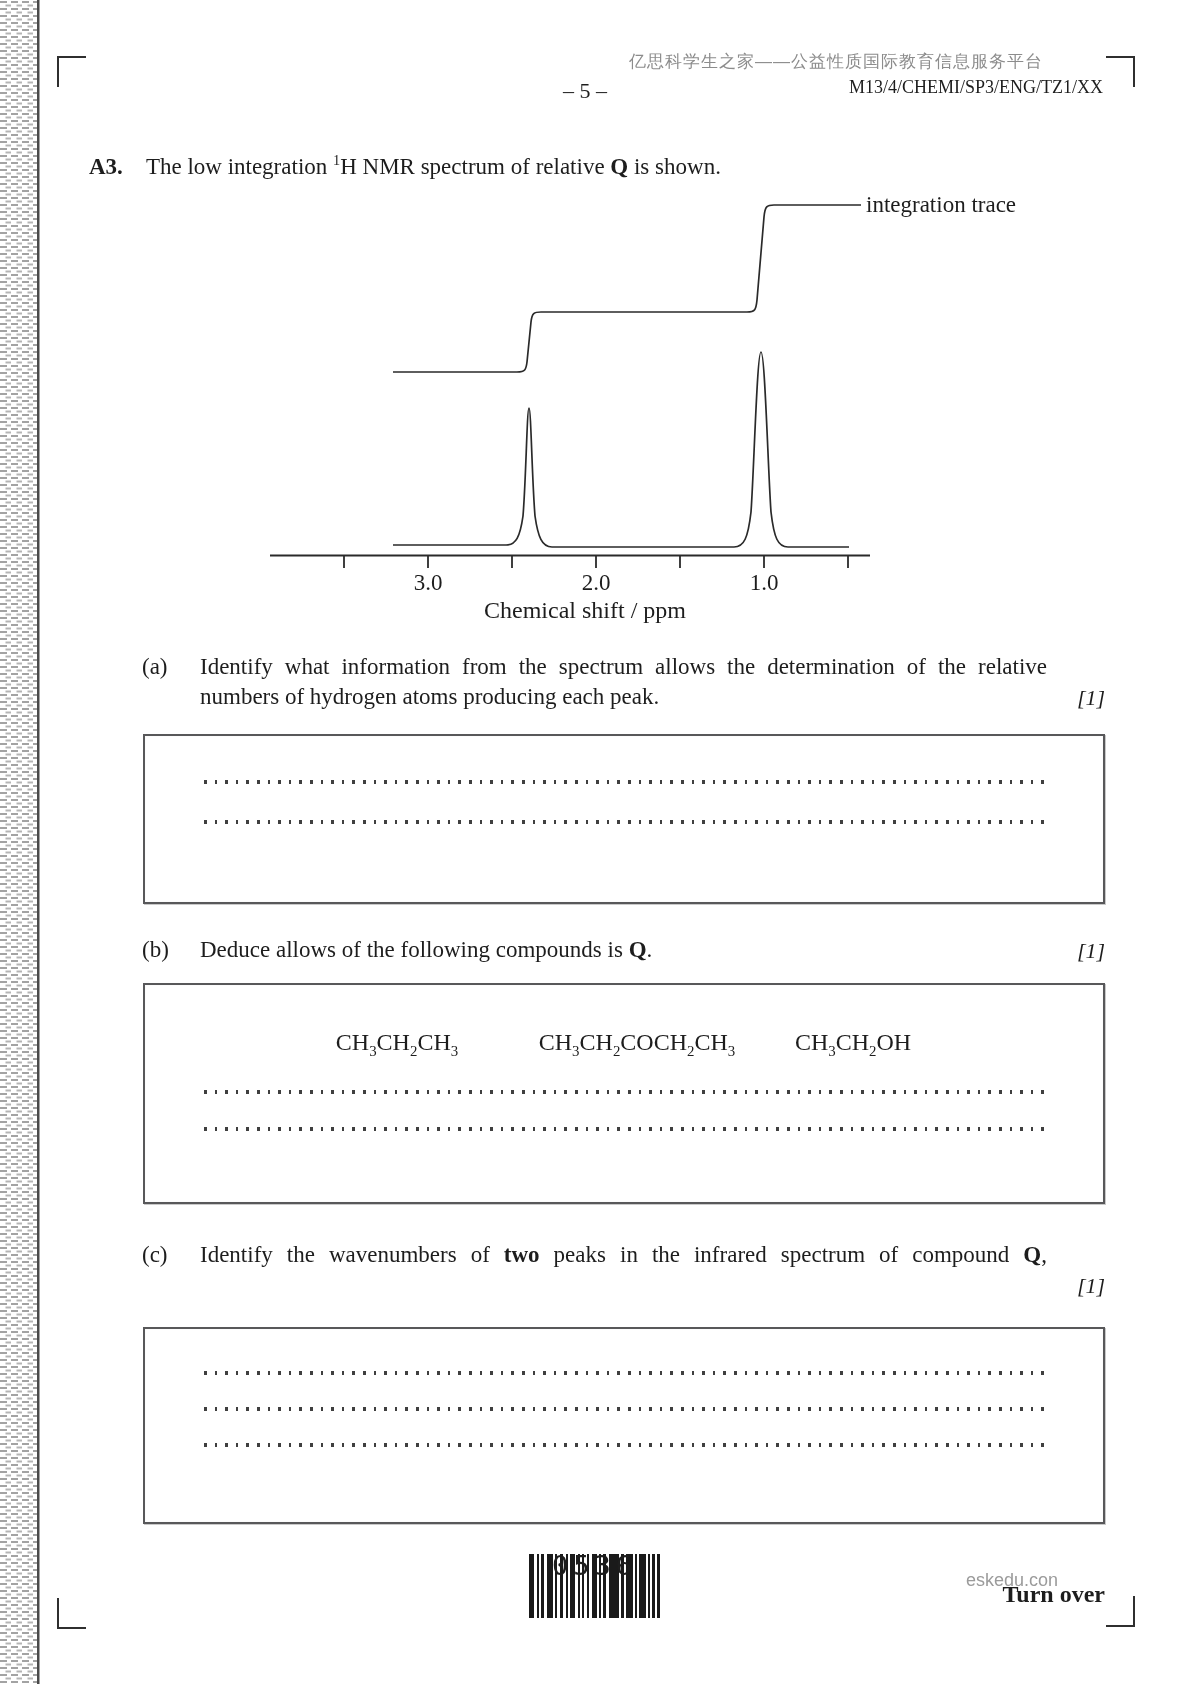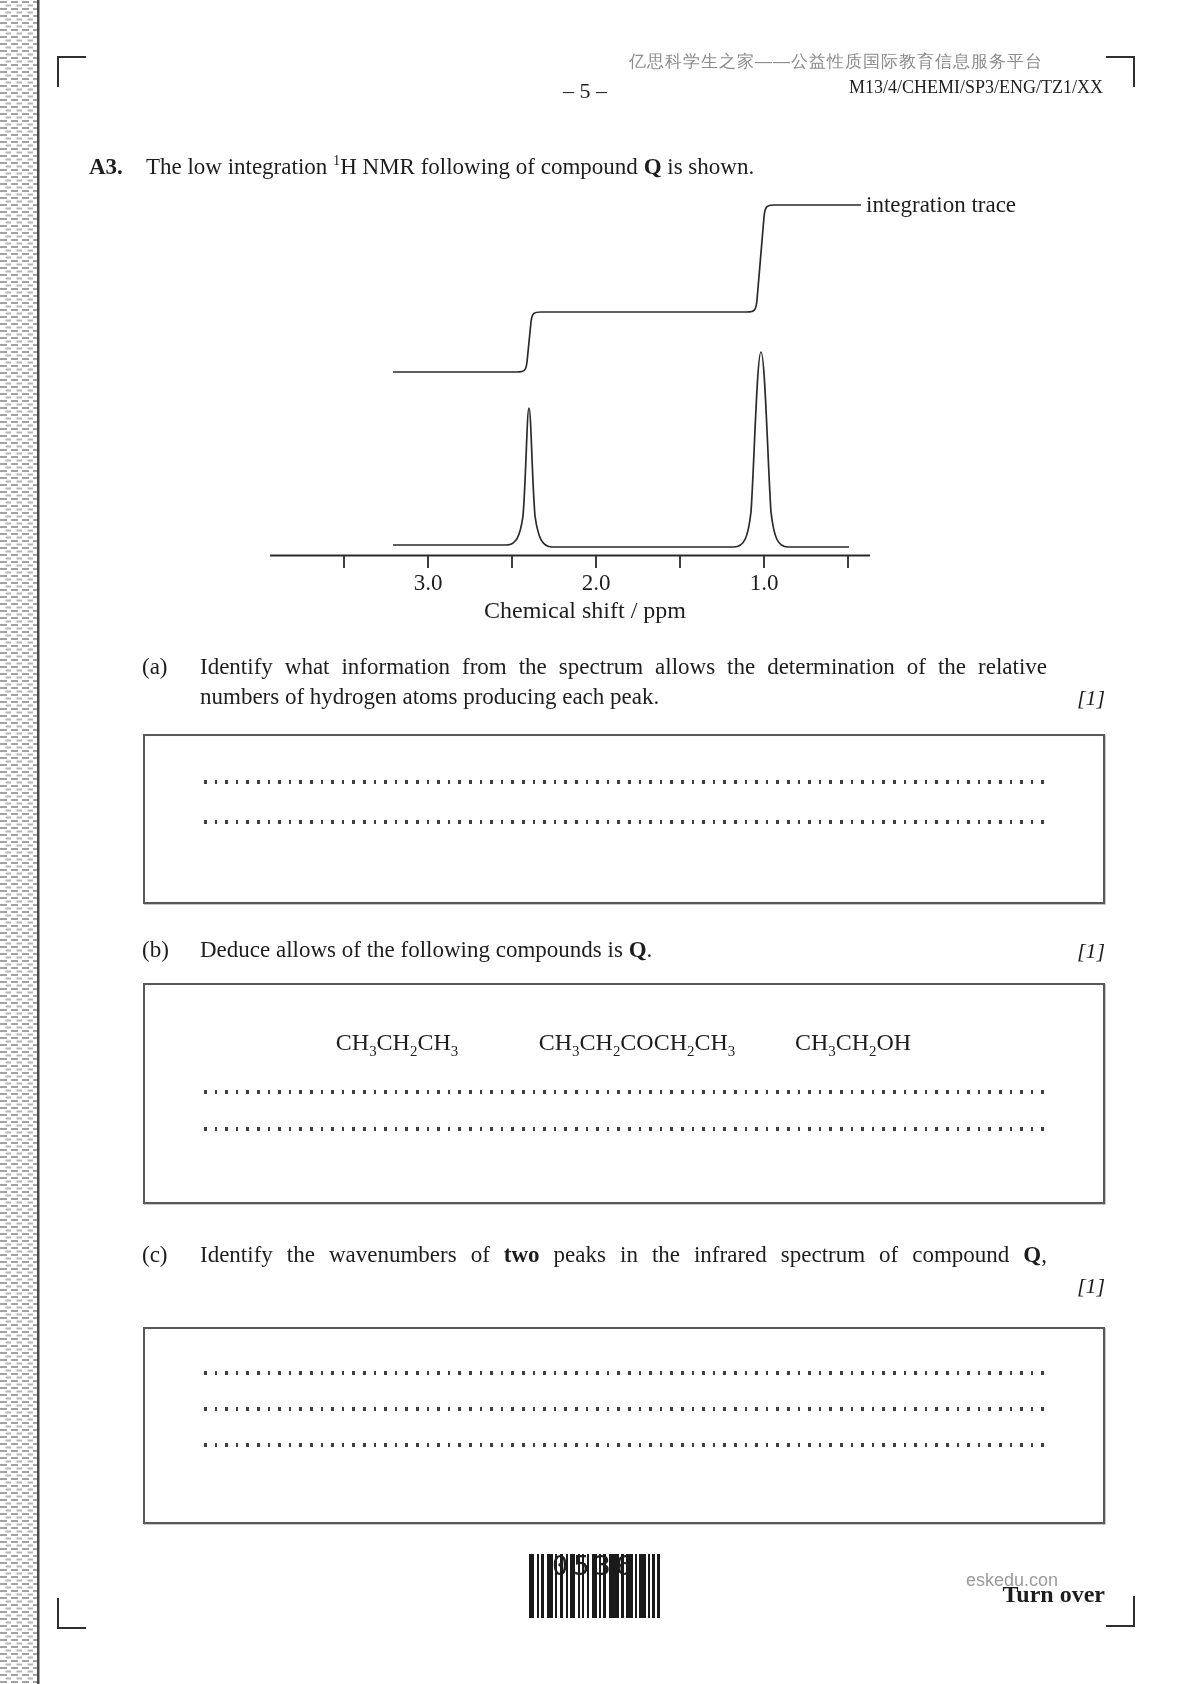--- a/index.html
+++ b/index.html
@@ -71,21 +71,21 @@
   <div class="corner tl"></div>
   <div class="corner tr"></div>
   <div class="corner bl"></div>
   <div class="corner br"></div>
 
   <div class="site-banner">亿思科学生之家——公益性质国际教育信息服务平台</div>
   <div class="page-num">– 5 –</div>
   <div class="exam-code">M13/4/CHEMI/SP3/ENG/TZ1/XX</div>
 
   <div class="q-intro">
-    <span class="qnum">A3.</span><span><span>The low integration </span><sup>1</sup><span>H NMR following of compound </span><b>Q</b><span> is shown.</span></span>
+    <span class="qnum">A3.</span><span><span>The low integration </span><sup>1</sup><span>H NMR spectrum of relative </span><b>Q</b><span> is shown.</span></span>
   </div>
 
   <svg class="chart" width="810" height="465" viewBox="250 165 810 465">
 
     <path stroke-width="1.7" d="M393,372 L517,372 C525,372 526,370 527,362 L531,322 C532,313 534,312 541,312
          L747,312 C755,312 756,310 757,300 L764,217 C765,206 767,205 774,205 L861,205"></path>
     <text class="svg-label" x="866" y="212">integration trace</text>
 
     <path stroke-width="1.7" d="M393,545 L506,545 C516,545 520,537 523,516 C526,480 527,408 529,408
          C531,408 532,480 535,516 C538,537 542,547 552,547

